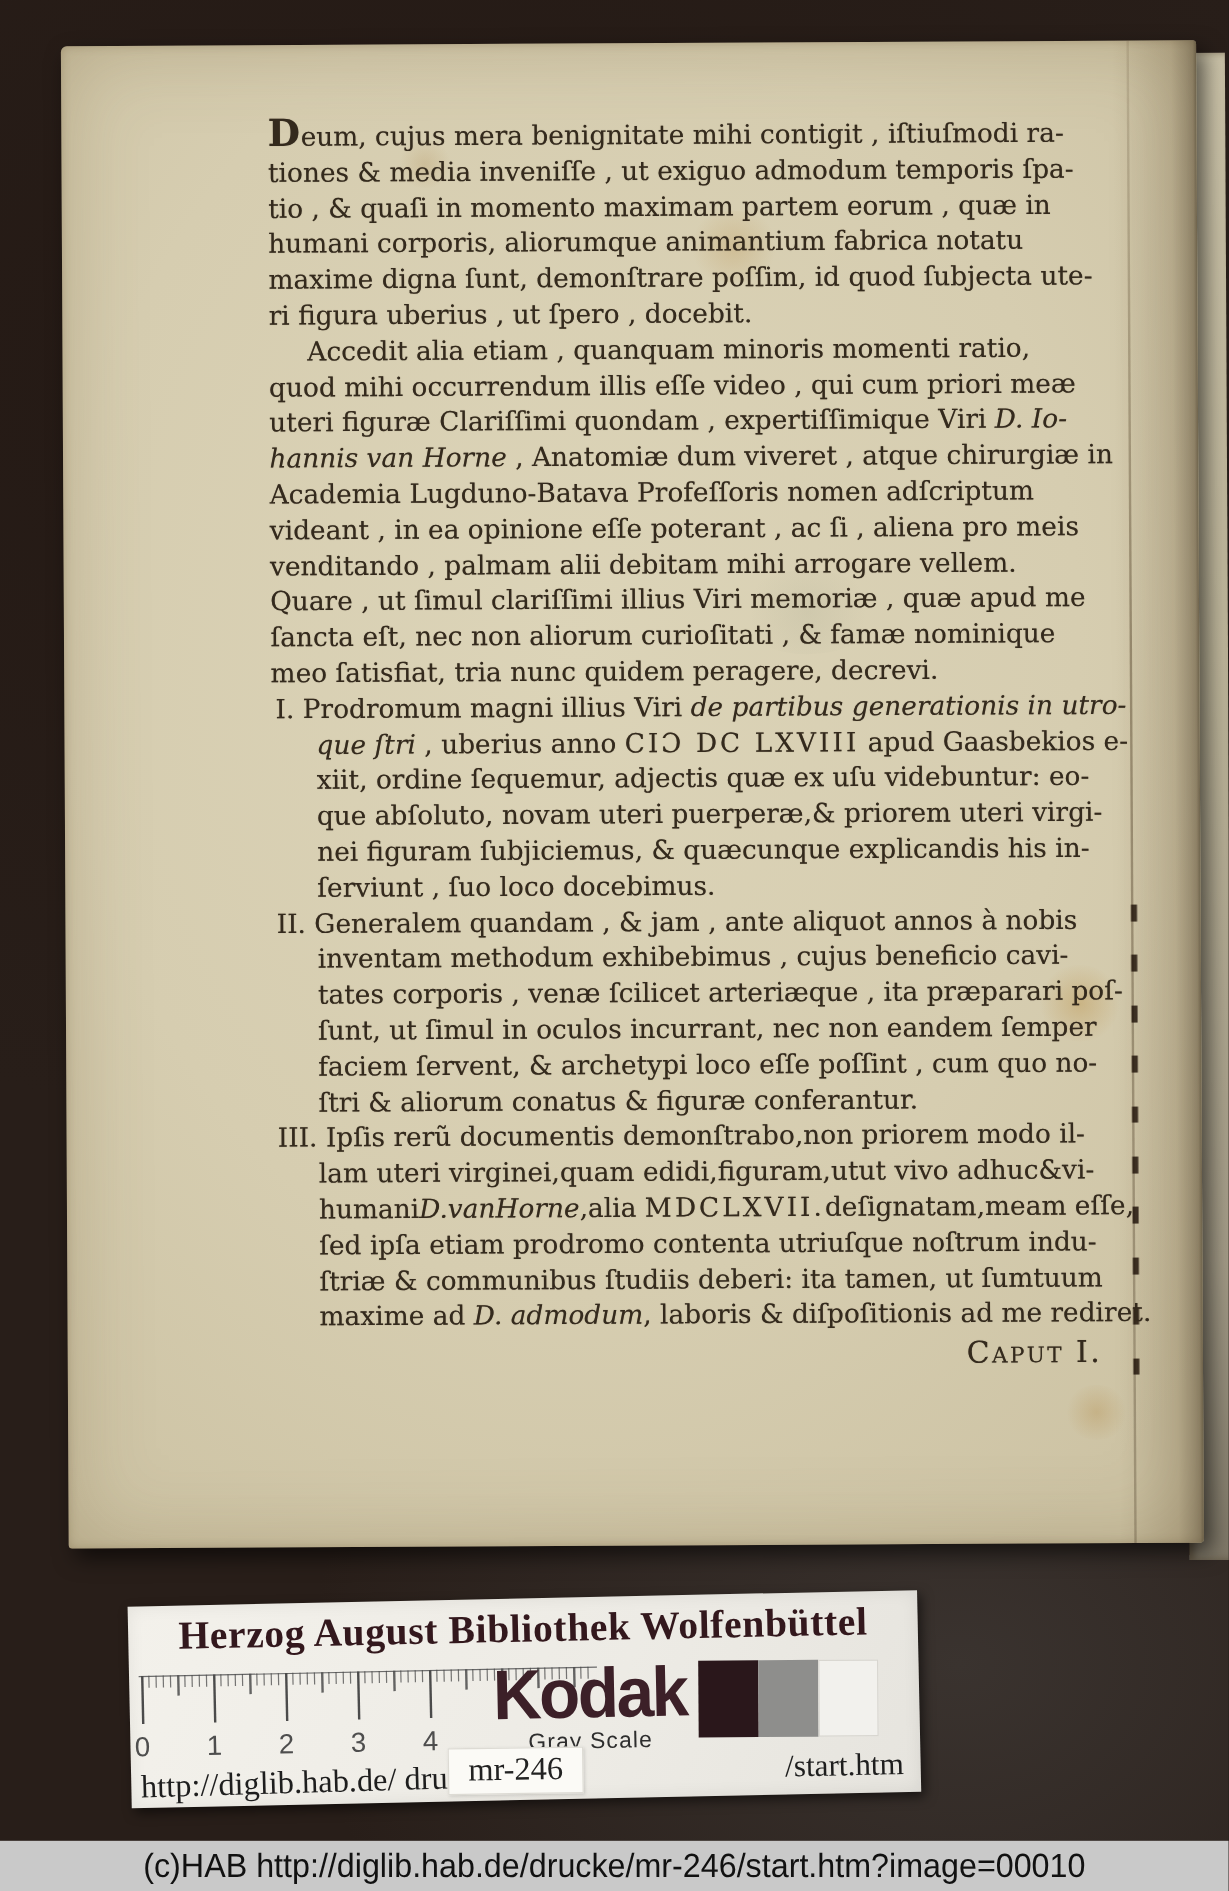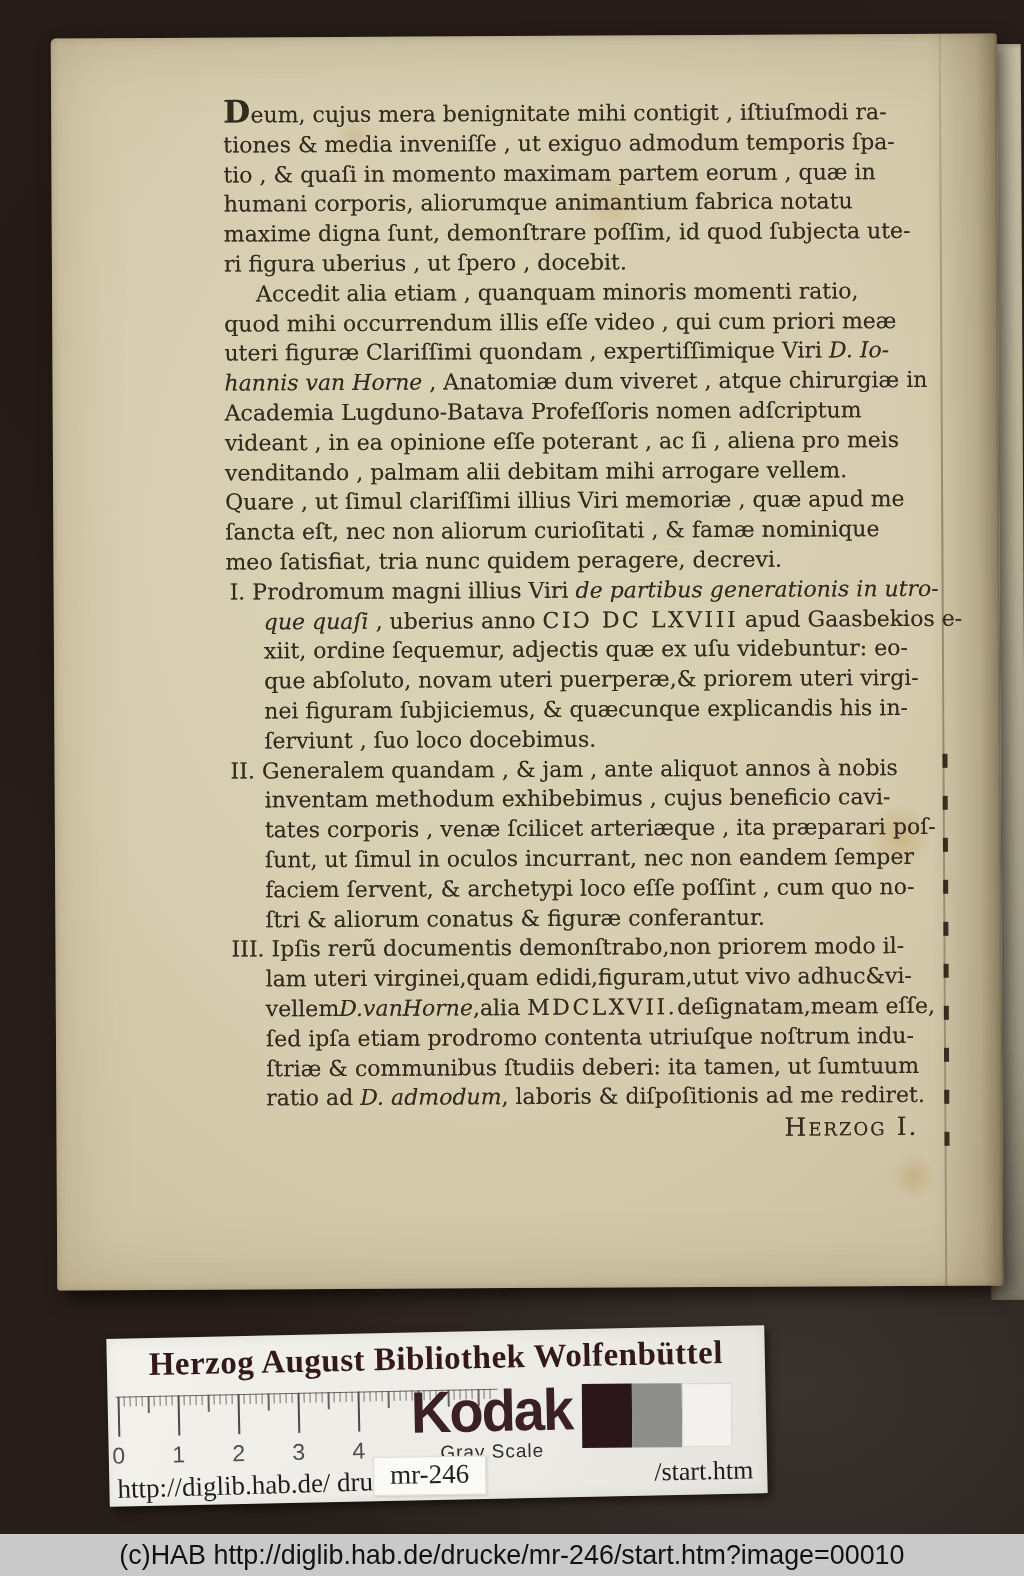--- a/index.html
+++ b/index.html
@@ -145,38 +145,38 @@
         <div class="line"><span>quod mihi occurrendum illis eſſe video , qui cum priori meæ</span></div>
         <div class="line"><span>uteri figuræ Clariſſimi quondam ,  expertiſſimique Viri </span><span class="seg-it">D. Io-</span></div>
         <div class="line"><span class="seg-it">hannis van Horne</span><span> , Anatomiæ dum viveret , atque chirurgiæ in</span></div>
         <div class="line"><span>Academia  Lugduno-Batava  Profeſſoris  nomen  adſcriptum</span></div>
         <div class="line"><span>videant , in ea opinione eſſe poterant ,  ac ſi , aliena  pro meis</span></div>
         <div class="line"><span>venditando ,  palmam  alii  debitam  mihi  arrogare  vellem.</span></div>
         <div class="line"><span>Quare , ut ſimul clariſſimi illius Viri memoriæ , quæ apud me</span></div>
         <div class="line"><span>ſancta eſt, nec non  aliorum  curioſitati ,  &amp;  famæ nominique</span></div>
         <div class="line"><span>meo ſatisfiat, tria nunc quidem peragere, decrevi.</span></div>
         <div class="line item-first"><span class="marker">I.</span><span>Prodromum magni illius Viri </span><span class="seg-it">de partibus generationis in utro-</span></div>
-        <div class="line item-cont"><span class="seg-it">que quaſi</span><span> ,  uberius anno </span><span class="seg-sp">CIƆ DC LXVIII</span><span> apud  Gaasbekios e-</span></div>
+        <div class="line item-cont"><span class="seg-it">que ſtri</span><span> ,  uberius anno </span><span class="seg-sp">CIƆ DC LXVIII</span><span> apud  Gaasbekios e-</span></div>
         <div class="line item-cont"><span>xiit, ordine ſequemur, adjectis quæ ex uſu videbuntur:  eo-</span></div>
         <div class="line item-cont"><span>que abſoluto, novam uteri puerperæ,&amp; priorem uteri virgi-</span></div>
         <div class="line item-cont"><span>nei figuram ſubjiciemus, &amp; quæcunque explicandis his in-</span></div>
         <div class="line item-cont"><span>ſerviunt ,  ſuo loco docebimus.</span></div>
         <div class="line item-first"><span class="marker">II.</span><span>Generalem quandam , &amp; jam , ante aliquot annos à nobis</span></div>
         <div class="line item-cont"><span>inventam  methodum  exhibebimus ,  cujus beneficio cavi-</span></div>
         <div class="line item-cont"><span>tates corporis ,  venæ ſcilicet arteriæque ,  ita præparari poſ-</span></div>
         <div class="line item-cont"><span>ſunt, ut ſimul in oculos incurrant, nec non eandem ſemper</span></div>
         <div class="line item-cont"><span>faciem ſervent, &amp; archetypi loco eſſe poſſint , cum quo no-</span></div>
         <div class="line item-cont"><span>ſtri &amp; aliorum conatus &amp; figuræ conferantur.</span></div>
         <div class="line item-first"><span class="marker">III.</span><span>Ipſis rerũ documentis demonſtrabo,non priorem modo il-</span></div>
         <div class="line item-cont"><span>lam uteri virginei,quam edidi,figuram,utut vivo adhuc&amp;vi-</span></div>
-        <div class="line item-cont"><span>vellem</span><span class="seg-it">D.vanHorne</span><span>,alia </span><span class="seg-sp">MDCLXVII.</span><span>deſignatam,meam eſſe,</span></div>
+        <div class="line item-cont"><span>humani</span><span class="seg-it">D.vanHorne</span><span>,alia </span><span class="seg-sp">MDCLXVII.</span><span>deſignatam,meam eſſe,</span></div>
         <div class="line item-cont"><span>ſed ipſa etiam prodromo contenta utriuſque noſtrum indu-</span></div>
         <div class="line item-cont"><span>ſtriæ &amp; communibus ſtudiis deberi: ita tamen, ut ſumtuum</span></div>
-        <div class="line item-cont"><span>ratio ad </span><span class="seg-it">D. admodum</span><span>, laboris &amp; diſpoſitionis ad me rediret.</span></div>
-        <div class="line caput"><span>Herzog I.</span></div>
+        <div class="line item-cont"><span>maxime ad </span><span class="seg-it">D. admodum</span><span>, laboris &amp; diſpoſitionis ad me rediret.</span></div>
+        <div class="line caput"><span>Caput I.</span></div>
       </div>
   </div>
 
   <div class="label">
     <div class="label-title">Herzog August Bibliothek Wolfenbüttel</div>
 
     <div class="ruler" id="ruler">
       <div class="ruler-edge"></div>
     <div class="tick major" style="left: 2px;"></div>
         <div class="tick-num" style="left: 2px;">0</div>

